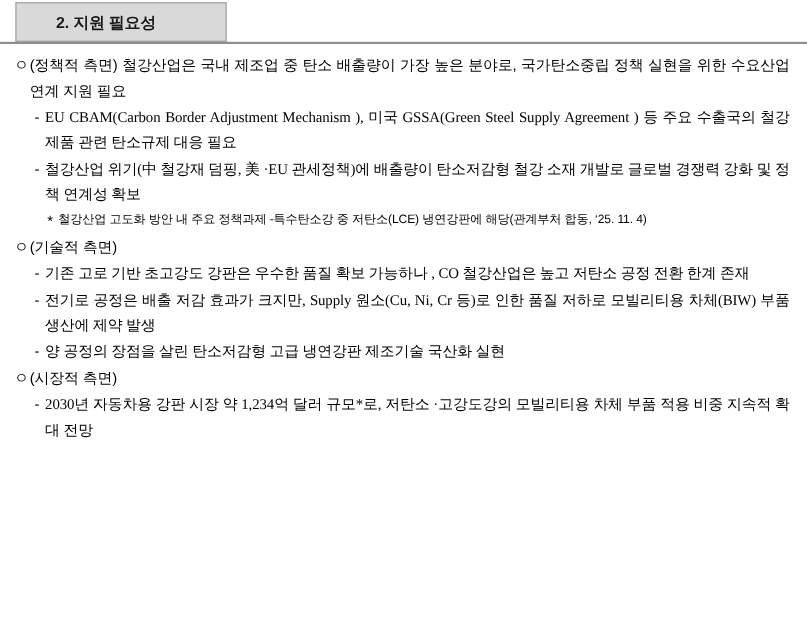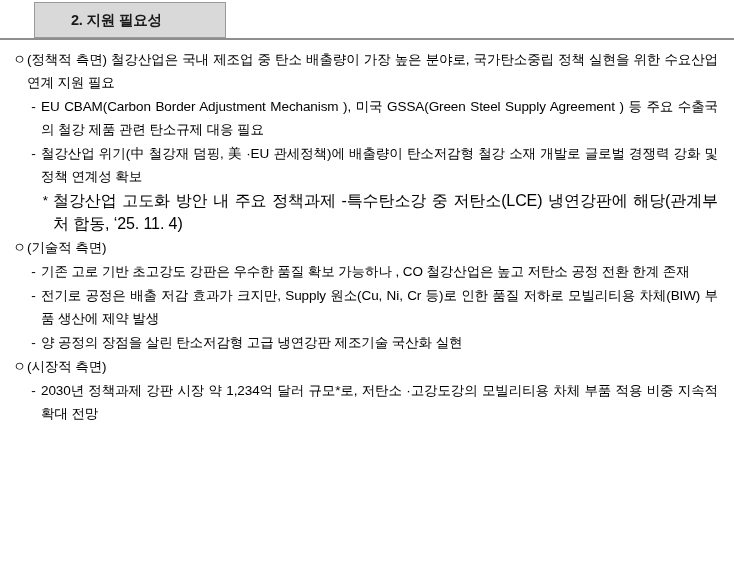--- a/index.html
+++ b/index.html
@@ -26,21 +26,20 @@
     left: 14px;
     top: 2px;
     width: 192px;
     height: 36px;
     background: #d9d9d9;
     border: 1px solid #9a9a9a;
     box-sizing: border-box;
     display: flex;
     align-items: center;
     padding-left: 36px;
-    margin-left: 20px;
   }
   .heading-tab .heading-text {
     font-size: 14.5px;
     font-weight: bold;
     color: #1a1a1a;
     letter-spacing: -0.2px;
   }
   .rule {
     position: absolute;
     left: 0;
@@ -76,22 +75,22 @@
   .text {
     flex: 1 1 auto;
     font-size: 13.5px;
     line-height: 23px;
     text-align: justify;
     text-justify: inter-character;
     letter-spacing: -0.1px;
     word-break: break-word;
   }
   .lvl1 { padding-right: 2px; }
-  .lvl2 { padding-right: 2px; }
-  .lvl3 { padding-right: 2px; font-size: 16px; }
+  .lvl2 { padding-right: 2px; font-family: Liberation Serif, serif; }
+  .lvl3 { padding-right: 2px; font-size: 11px; }
 </style>
 </head>
 <body>
 
 <div class="page">
 
   <div class="heading-tab">
     <span class="heading-text">2. 지원 필요성</span>
   </div>
   <div class="rule"></div>
@@ -138,17 +137,17 @@
       <span class="text lvl2">양 공정의 장점을 살린 탄소저감형 고급 냉연강판 제조기술 국산화 실현</span>
     </div>
 
     <div class="row">
       <span class="bullet b-circle">ㅇ</span>
       <span class="text lvl1">(시장적 측면)</span>
     </div>
 
     <div class="row">
       <span class="bullet b-dash">-</span>
-      <span class="text lvl2">2030년 정책과제 강판 시장 약 1,234억 달러 규모*로, 저탄소 ·고강도강의 모빌리티용 차체 부품 적용 비중 지속적 확대 전망</span>
+      <span class="text lvl2">2030년 자동차용 강판 시장 약 1,234억 달러 규모*로, 저탄소 ·고강도강의 모빌리티용 차체 부품 적용 비중 지속적 확대 전망</span>
     </div>
 
   </div>
 </div>
 
 </body></html>

